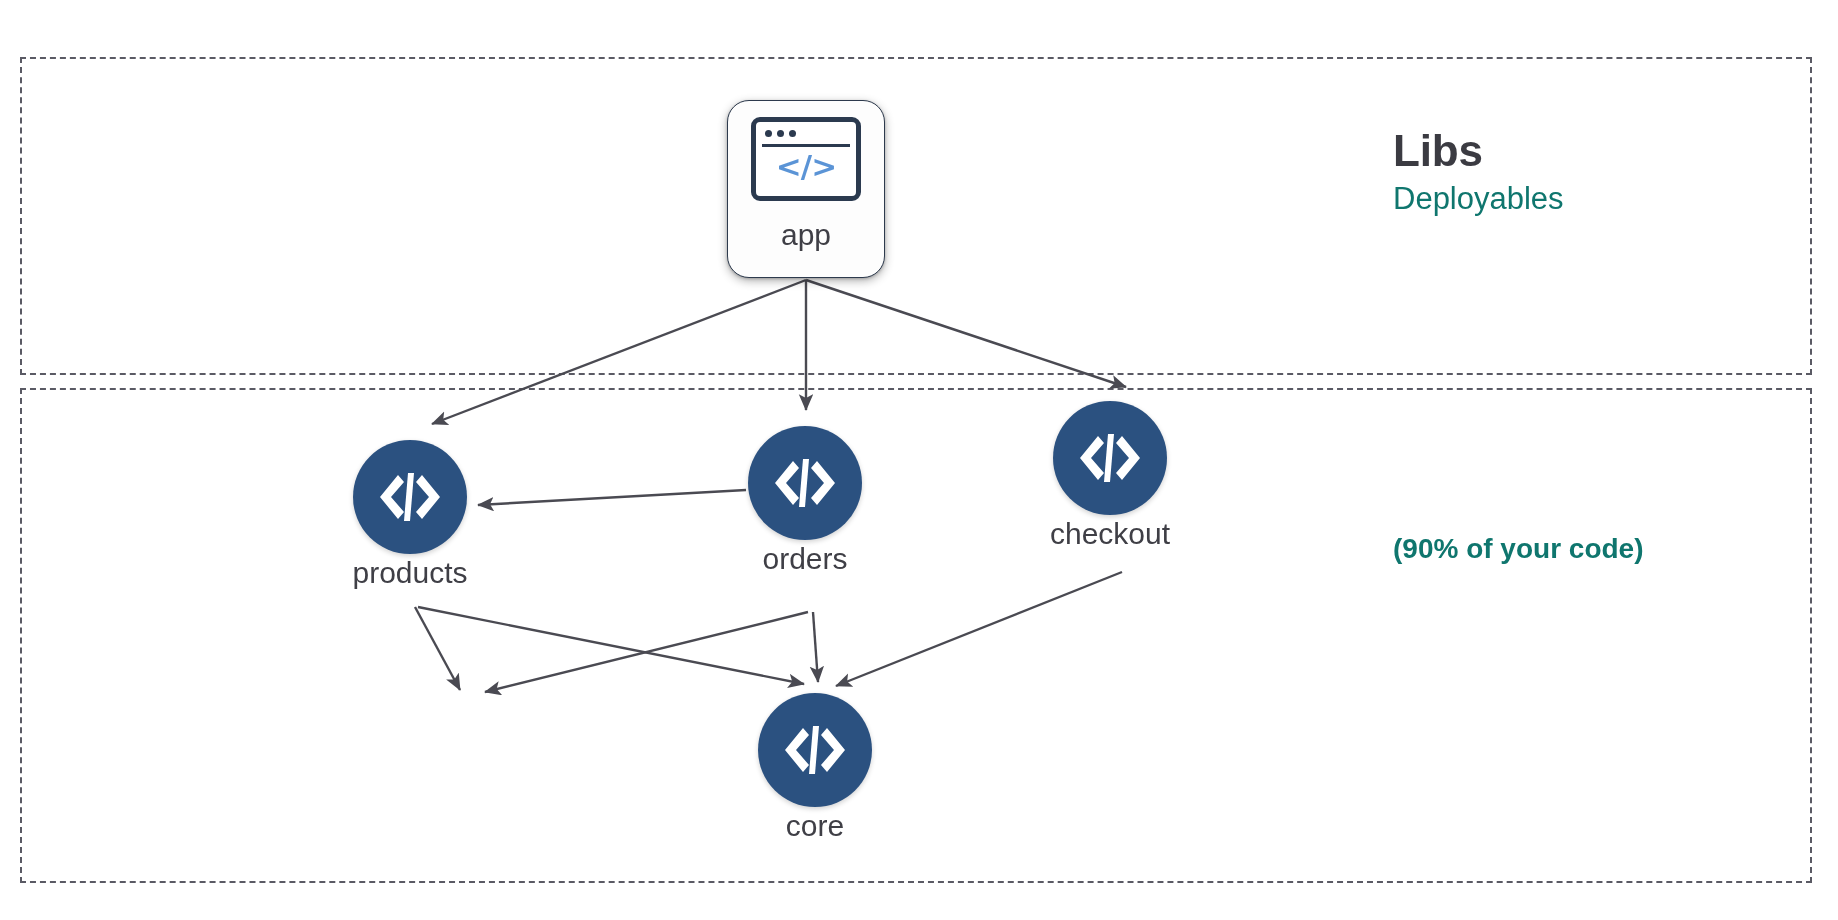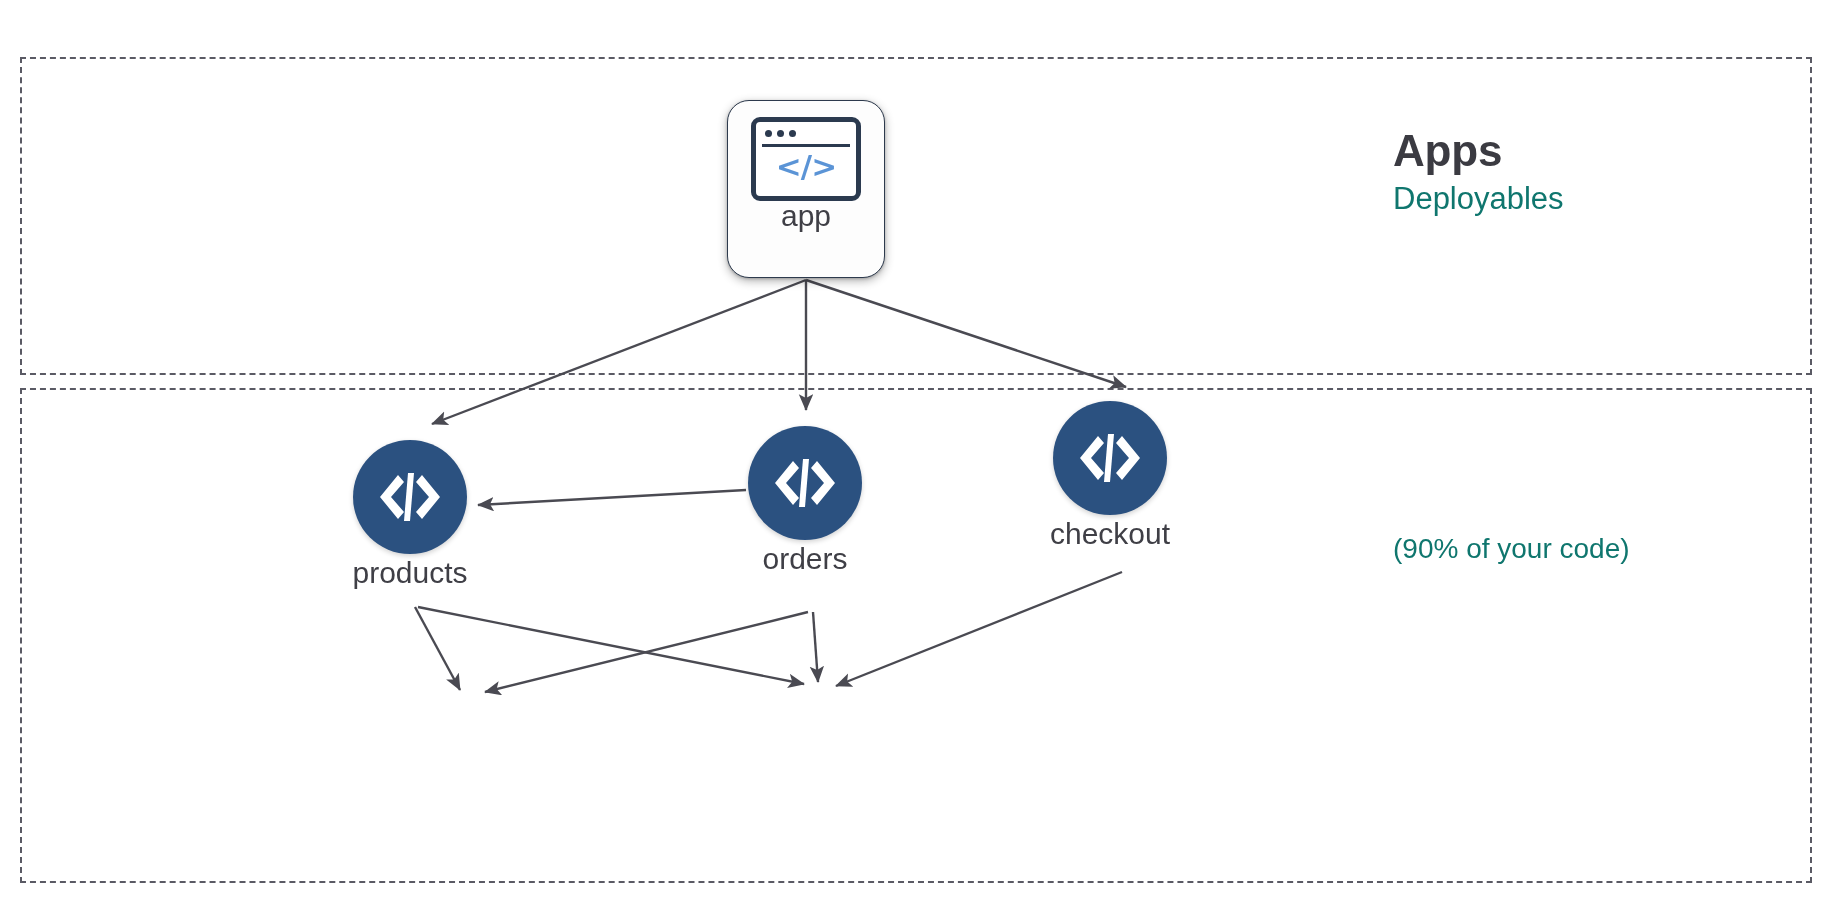--- a/index.html
+++ b/index.html
@@ -67,20 +67,21 @@
     left: 1393px;
     top: 128px;
   }
   #legend-libs {
     left: 1393px;
     top: 524px;
   }
   #legend-libs .legend-sub {
     font-size: 28px;
     margin-top: 8px;
+    font-weight: bold;
   }
 
   
   #edge-layer {
     position: absolute;
     left: 0;
     top: 0;
     width: 1838px;
     height: 920px;
     pointer-events: none;
@@ -143,21 +144,21 @@
     top: 29px;
     text-align: center;
     color: #5b94d6;
     font-family: "DejaVu Sans", sans-serif;
     font-size: 31px;
     font-weight: bold;
     letter-spacing: -1px;
     line-height: 1;
   }
   #node-app .node-label-inner {
-    margin-top: 0;
+    margin-top: 19px;
     font-size: 30px;
     color: #3f3f46;
     line-height: 1;
   }
 
   
   .lib-node {
     position: absolute;
     width: 114px;
     height: 114px;
@@ -196,21 +197,21 @@
 </style>
 </head>
 <body>
 
 <div id="canvas">
 
   <div class="zone-box" id="zone-apps"></div>
   <div class="zone-box" id="zone-libs"></div>
 
   <div class="zone-legend" id="legend-apps">
-    <span class="legend-title">Apps</span>
+    <span class="legend-title">Libs</span>
     <span class="legend-sub">Deployables</span>
   </div>
   <div class="zone-legend" id="legend-libs">
     <span class="legend-sub">(90% of your code)</span>
   </div>
 
   <svg id="edge-layer" viewBox="0 0 1838 920">
     <defs>
       <marker id="arrowhead" markerWidth="8" markerHeight="8" refX="6.6" refY="3" orient="auto" markerUnits="strokeWidth">
         <path d="M0,0 L7,3 L0,6 L1.6,3 Z" fill="#4a4a52"></path>
@@ -278,14 +279,24 @@
       <svg width="72" height="52" viewBox="0 0 72 52" aria-hidden="true">
         <path d="M24 4 L6 26 L24 48 L30 41 L17 26 L30 11 Z" fill="#ffffff"></path>
         <path d="M48 4 L66 26 L48 48 L42 41 L55 26 L42 11 Z" fill="#ffffff"></path>
         <path d="M40 2 L34 2 L30 50 L36 50 Z" fill="#ffffff"></path>
       </svg>
     </div>
     <div class="lib-label">checkout</div>
   </div>
 
 
+  <div class="lib-node" id="node-core">
+    <div class="lib-circle">
+      <svg width="72" height="52" viewBox="0 0 72 52" aria-hidden="true">
+        <path d="M24 4 L6 26 L24 48 L30 41 L17 26 L30 11 Z" fill="#ffffff"></path>
+        <path d="M48 4 L66 26 L48 48 L42 41 L55 26 L42 11 Z" fill="#ffffff"></path>
+        <path d="M40 2 L34 2 L30 50 L36 50 Z" fill="#ffffff"></path>
+      </svg>
+    </div>
+    <div class="lib-label">core</div>
+  </div>
 
 </div>
 
 </body></html>

